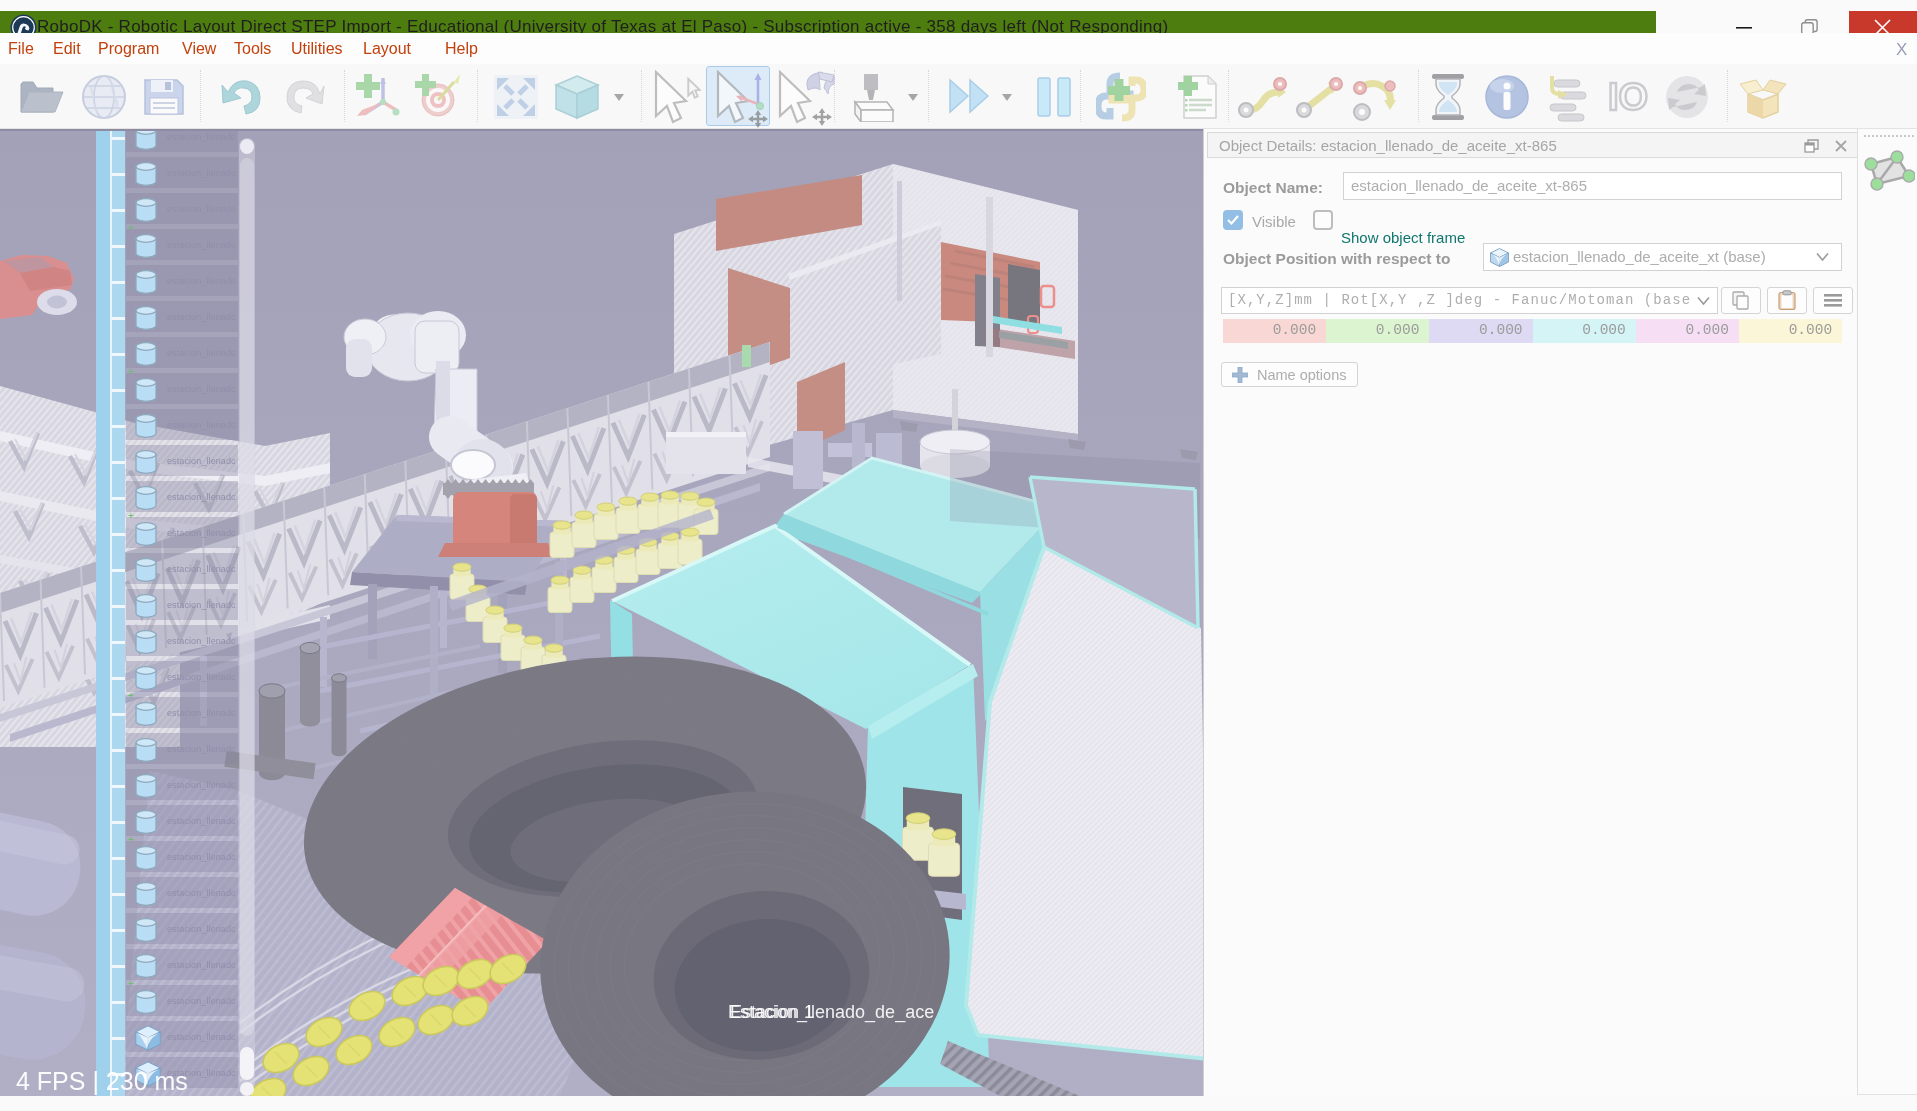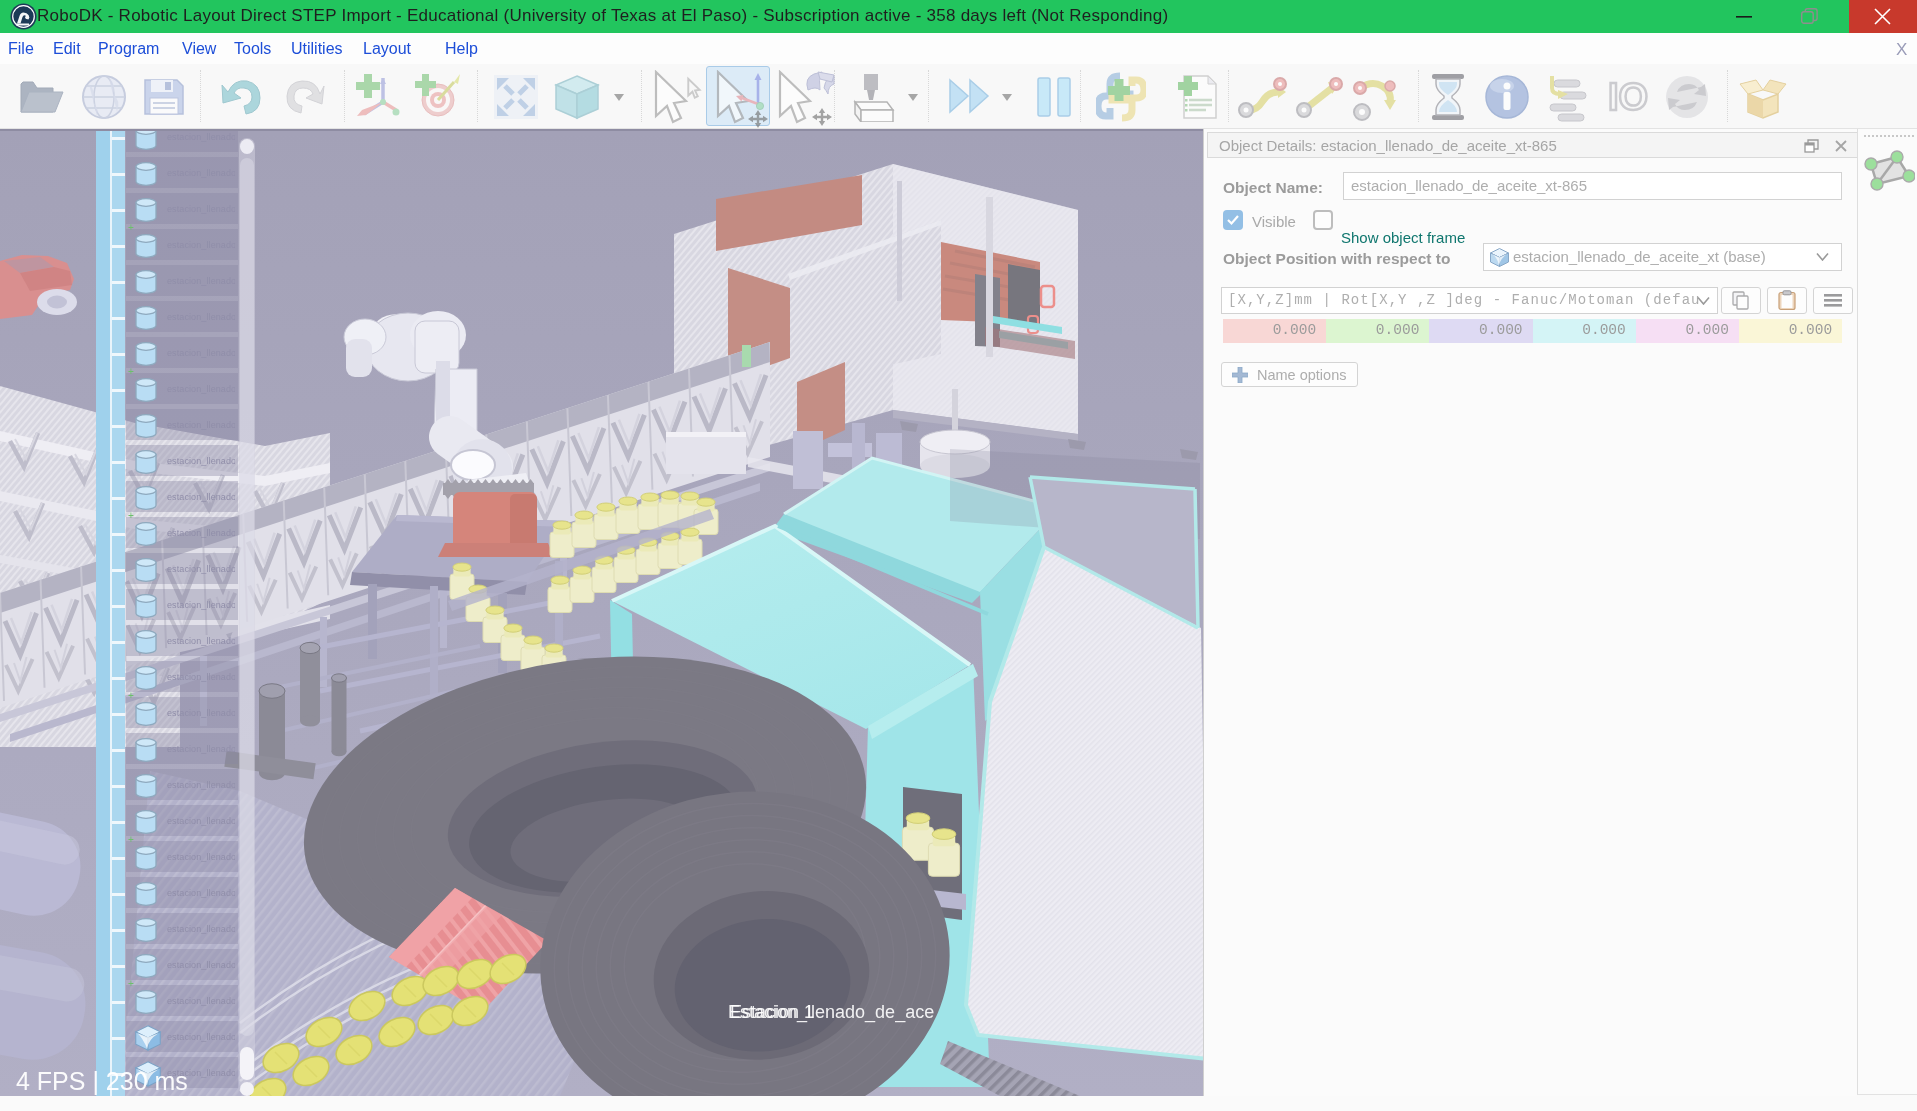--- a/index.html
+++ b/index.html
@@ -1,19 +1,19 @@
 <!DOCTYPE html>
 <html><head><meta charset="utf-8"><style>
 *{margin:0;padding:0;box-sizing:border-box}
 html,body{width:1917px;height:1111px;overflow:hidden;font-family:"Liberation Sans",sans-serif;background:#fafafa}
 .abs{position:absolute}
-.titlebar{position:absolute;left:0;top:0;width:1917px;height:33px;background:#22c55e}
+.titlebar{position:absolute;left:0;top:11px;width:1656px;height:33px;background:#4d7c0f}
 .title{position:absolute;left:37px;top:6px;font-size:17px;letter-spacing:0.25px;color:#1f1f1f;white-space:nowrap}
 .menubar{position:absolute;left:0;top:33px;width:1917px;height:31px;background:#fdfdfd}
-.menubar span{position:absolute;top:7px;font-size:16px;color:#1d4ed8}
+.menubar span{position:absolute;top:7px;font-size:16px;color:#c2410c}
 .toolbar{position:absolute;left:0;top:64px;width:1917px;height:65px;background:#f8f8f8;border-bottom:1px solid #e3e3e3}
 .sep{position:absolute;top:70px;height:52px;width:1px;border-left:1px dotted #d8d8d8}
 .tbi{position:absolute;top:72px;opacity:0.62}
 .viewport{position:absolute;left:0;top:129px;width:1203px;height:967px;background:linear-gradient(#a3a1b7,#b0aec5);border-top:2px solid #8e8ca2;overflow:hidden}
 .panel{position:absolute;left:1203px;top:129px;width:654px;height:967px;background:#fbfbfb;border-left:1px solid #cfcfcf}
 .dock{position:absolute;left:1857px;top:129px;width:60px;height:966px;background:#fbfbfb;border-left:1px solid #dedede;border-bottom:1px solid #e2e2e2}
 .statusbar{position:absolute;left:0;top:1096px;width:1917px;height:15px;background:#fafafa}
 .hdr{position:absolute;left:3px;top:3px;width:754px;height:26px;background:#f4f4f4;border:1px solid #dadada}
 .hdr .t{position:absolute;left:11px;top:4px;font-size:15px;color:#a6a6a6}
 .lbl{position:absolute;font-size:15.5px;font-weight:bold;color:#9b9b9b;white-space:nowrap}
@@ -1013,21 +1013,21 @@
     <svg class="abs" style="left:285px;top:118px" width="21" height="21" viewBox="0 0 21 21">
       <path d="M10.5 1.5 L19.5 6 L10.5 10.5 L1.5 6 Z" fill="#eaf4fc" stroke="#88a8c8" stroke-width="1"></path>
       <path d="M1.5 6 L10.5 10.5 L10.5 19.5 L1.5 15 Z" fill="#bcd9f0" stroke="#88a8c8" stroke-width="1"></path>
       <path d="M19.5 6 L10.5 10.5 L10.5 19.5 L19.5 15 Z" fill="#a0c6e6" stroke="#88a8c8" stroke-width="1"></path>
       <path d="M3 7 Q8 10 10 18 Q12 11 18 7 L10.5 10.5 Z" fill="#fff" opacity="0.7"></path>
     </svg>
     <div class="txt" style="left:309px;top:119px">estacion_llenado_de_aceite_xt (base)</div>
     <svg class="abs" style="left:612px;top:123px" width="13" height="9">
       <path d="M1 1.5 L6.5 8 L12 1.5" fill="none" stroke="#9a9a9a" stroke-width="1.6"></path>
     </svg>
-    <div class="inp" style="left:17px;top:158px;width:497px;height:27px;font-family:'Liberation Mono',monospace;font-size:14px;padding:4px 0 0 6px;letter-spacing:1.05px">[X,Y,Z]mm | Rot[X,Y ,Z  ]deg - Fanuc/Motoman (defau</div>
+    <div class="inp" style="left:17px;top:158px;width:497px;height:27px;font-family:'Liberation Mono',monospace;font-size:14px;padding:4px 0 0 6px;letter-spacing:1.05px">[X,Y,Z]mm | Rot[X,Y ,Z  ]deg - Fanuc/Motoman (base</div>
     <svg class="abs" style="left:493px;top:167px" width="13" height="9">
       <path d="M1 1.5 L6.5 8 L12 1.5" fill="none" stroke="#9a9a9a" stroke-width="1.6"></path>
     </svg>
     <div class="btn3" style="left:517px;top:158px"></div>
     <svg class="abs" style="left:528px;top:162px" width="18" height="19" viewBox="0 0 18 19">
       <rect x="1" y="1" width="11" height="13" rx="1" fill="#f4f4f6" stroke="#aaaaac" stroke-width="1.3"></rect>
       <rect x="5" y="5" width="11" height="13" rx="1" fill="#fdfdfd" stroke="#aaaaac" stroke-width="1.3"></rect>
     </svg>
     <div class="btn3" style="left:563px;top:158px"></div>
     <svg class="abs" style="left:574px;top:161px" width="18" height="21" viewBox="0 0 18 21">

